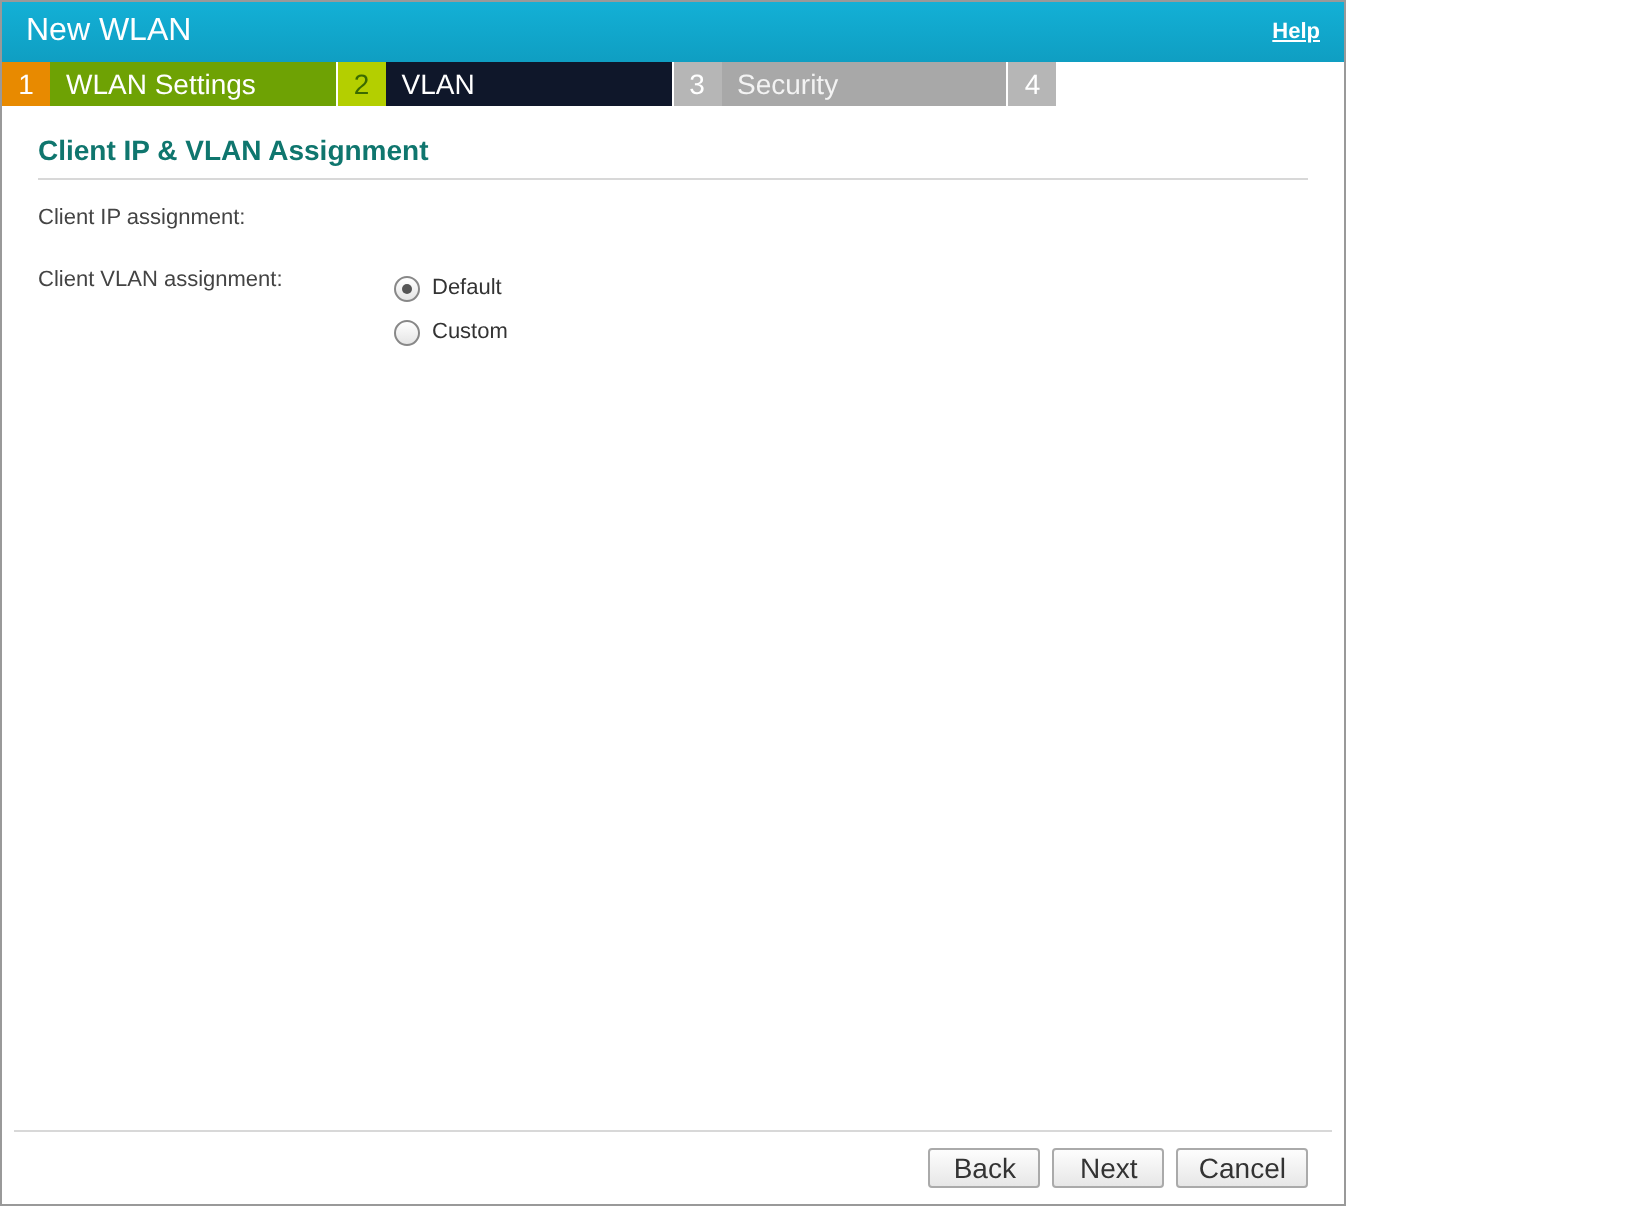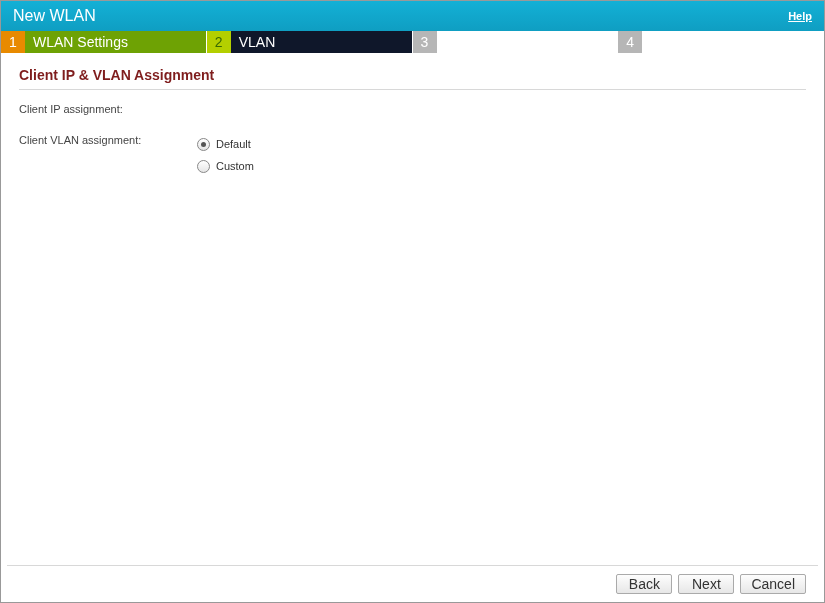--- a/index.html
+++ b/index.html
@@ -4,21 +4,21 @@
 <style>
   * { box-sizing: border-box; }
   html, body {
     margin: 0; padding: 0;
     font-family: Verdana, Arial, sans-serif;
     font-size: 11px;
     color: #333;
     background: #fff;
   }
   .window {
-    width: 825px;
+    width: 673px;
     height: 603px;
     border: 1px solid #999;
     display: flex;
     flex-direction: column;
     position: relative;
   }
   .titlebar {
     height: 30px;
     background: linear-gradient(to bottom, #13b0d6 0%, #0f9ec2 100%);
     color: #fff;
@@ -72,21 +72,21 @@
   .step:last-child .step-label { border-right: none; }
 
   .content {
     flex: 1;
     padding: 14px 18px 0 18px;
     overflow: auto;
   }
   .section-title {
     font-size: 14px;
     font-weight: bold;
-    color: #7f1d1d;
+    color: #0f766e;
     padding-bottom: 6px;
     border-bottom: 1px solid #d8d8d8;
     margin-bottom: 12px;
   }
   .form-row {
     display: flex;
     align-items: flex-start;
     margin-bottom: 18px;
   }
   .form-label {
@@ -157,20 +157,21 @@
     <div class="step completed">
       <div class="step-num">1</div>
       <div class="step-label">WLAN Settings</div>
     </div>
     <div class="step current">
       <div class="step-num">2</div>
       <div class="step-label">VLAN</div>
     </div>
     <div class="step upcoming">
       <div class="step-num">3</div>
+      <div class="step-label">Security</div>
     </div>
     <div class="step upcoming">
       <div class="step-num">4</div>
     </div>
   </div>
 
   <div class="content">
     <div class="section-title">Client IP &amp; VLAN Assignment</div>
 
     <div class="form-row">

